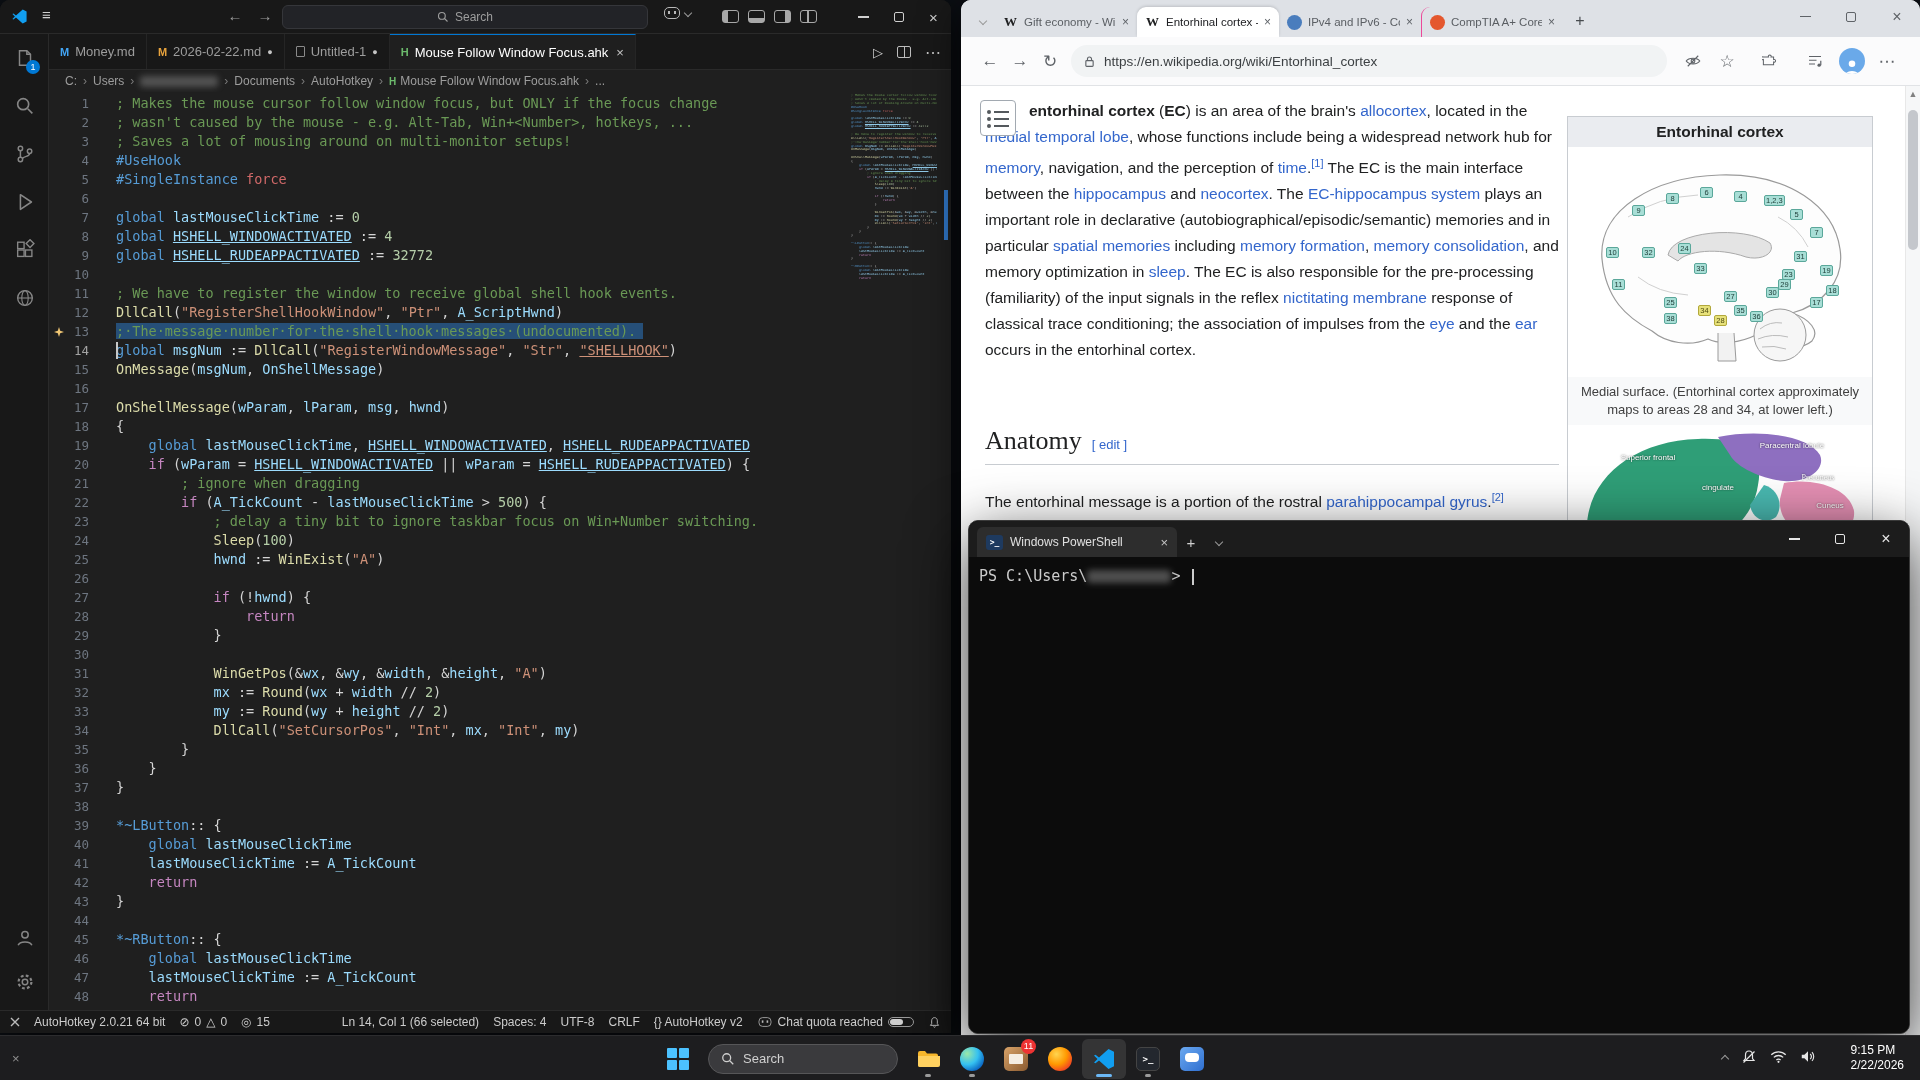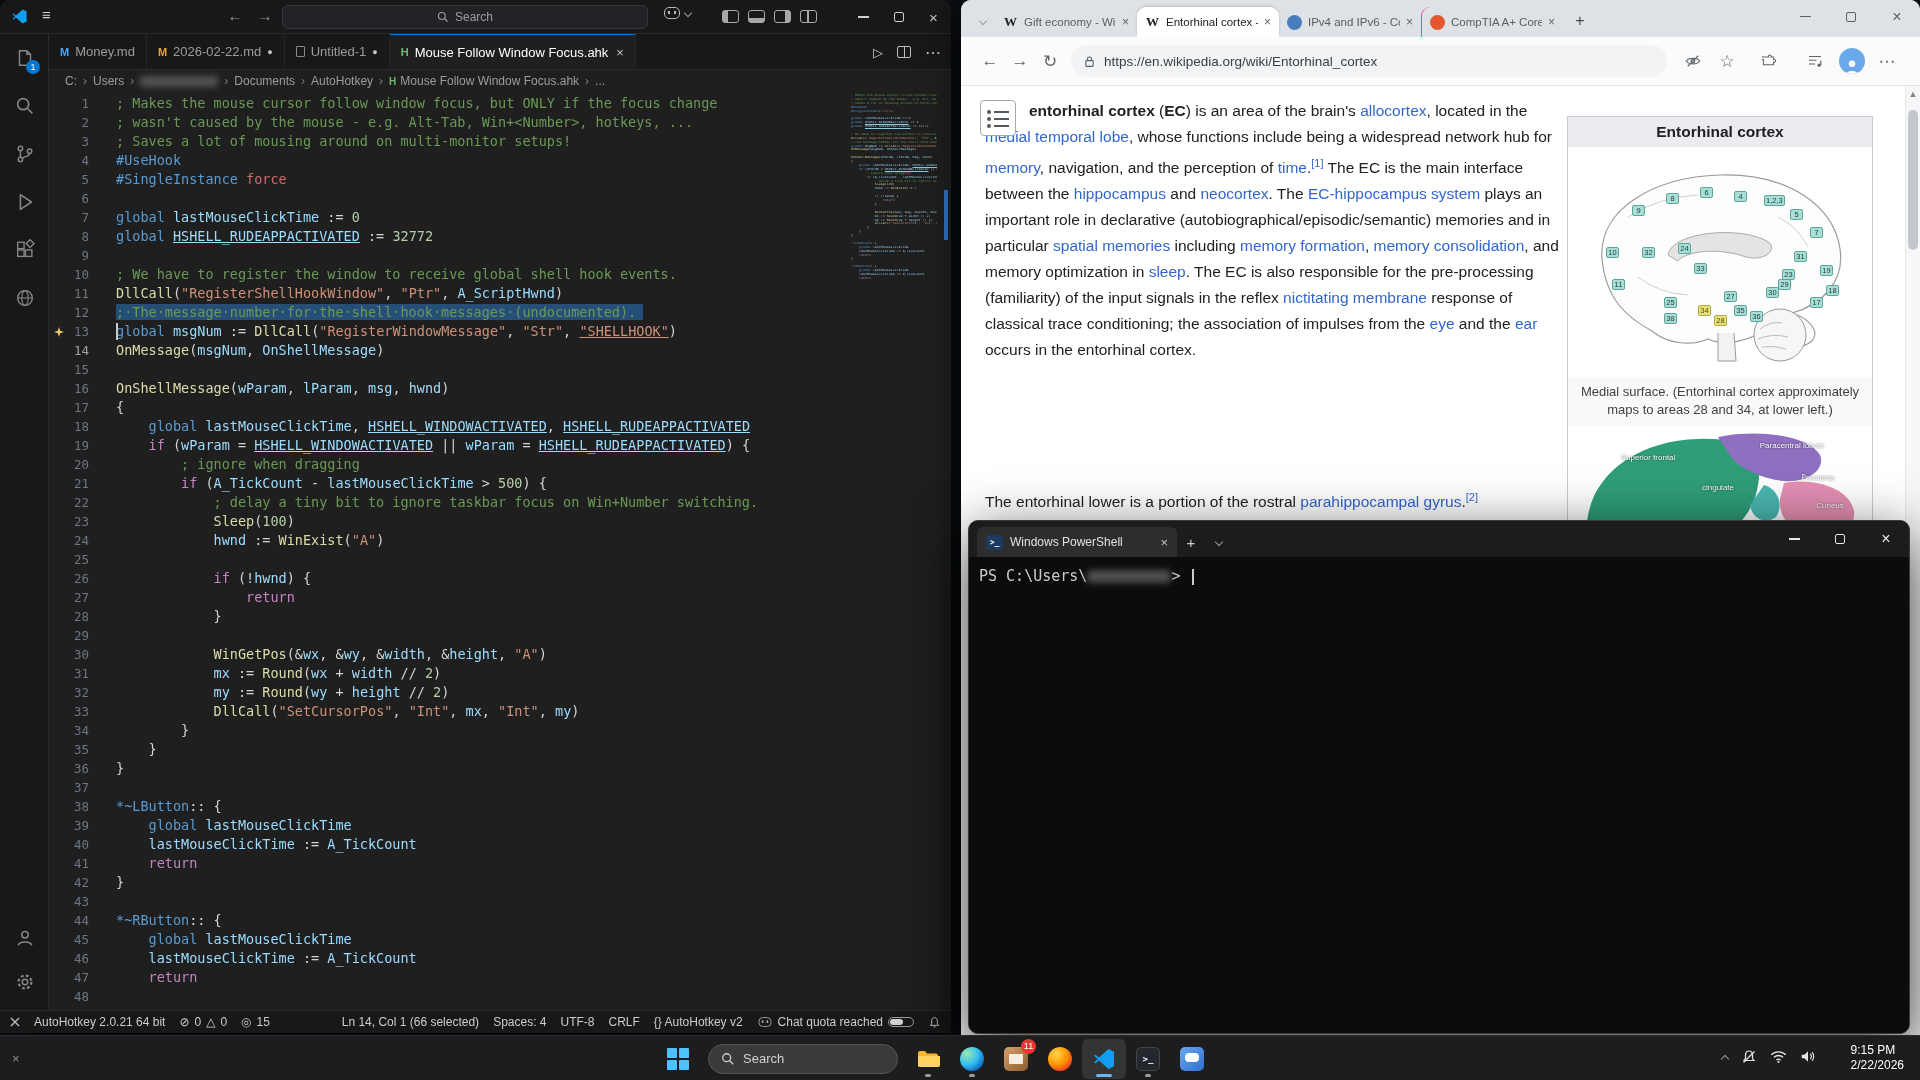--- a/index.html
+++ b/index.html
@@ -373,20 +373,21 @@
         <div class="gnum">48</div>
       </div>
     <div id="vs-code">
         <div class="crow"><span><span class="tk-c">; Makes the mouse cursor follow window focus, but ONLY if the focus change</span></span></div>
         <div class="crow"><span><span class="tk-c">; wasn't caused by the mouse - e.g. Alt-Tab, Win+&lt;Number&gt;, hotkeys, ...</span></span></div>
         <div class="crow"><span><span class="tk-c">; Saves a lot of mousing around on multi-monitor setups!</span></span></div>
         <div class="crow"><span><span class="tk-k">#UseHook</span></span></div>
         <div class="crow"><span><span class="tk-k">#SingleInstance</span><span class="tk-o"> </span><span class="tk-r">force</span></span></div>
         <div class="crow"><span></span></div>
         <div class="crow"><span><span class="tk-k">global</span><span class="tk-o"> </span><span class="tk-v">lastMouseClickTime</span><span class="tk-o"> := </span><span class="tk-n">0</span></span></div>
+        <div class="crow"><span><span class="tk-k">global</span><span class="tk-o"> </span><span class="tk-vu">HSHELL_WINDOWACTIVATED</span><span class="tk-o"> := </span><span class="tk-n">4</span></span></div>
         <div class="crow"><span><span class="tk-k">global</span><span class="tk-o"> </span><span class="tk-vu">HSHELL_RUDEAPPACTIVATED</span><span class="tk-o"> := </span><span class="tk-n">32772</span></span></div>
         <div class="crow"><span></span></div>
         <div class="crow"><span><span class="tk-c">; We have to register the window to receive global shell hook events.</span></span></div>
         <div class="crow"><span><span class="tk-f">DllCall</span><span class="tk-o">(</span><span class="tk-s">"RegisterShellHookWindow"</span><span class="tk-o">, </span><span class="tk-s">"Ptr"</span><span class="tk-o">, </span><span class="tk-v">A_ScriptHwnd</span><span class="tk-o">)</span></span></div>
         <div class="crow"><span class="selspan"><span class="tk-c">;·The·message·number·for·the·shell·hook·messages·(undocumented).</span></span></div>
         <div class="crow"><span><span class="tk-k">global</span><span class="tk-o"> </span><span class="tk-v">msgNum</span><span class="tk-o"> := </span><span class="tk-f">DllCall</span><span class="tk-o">(</span><span class="tk-s">"RegisterWindowMessage"</span><span class="tk-o">, </span><span class="tk-s">"Str"</span><span class="tk-o">, </span><span class="tk-su">"SHELLHOOK"</span><span class="tk-o">)</span></span><span class="caret"></span></div>
         <div class="crow"><span><span class="tk-f">OnMessage</span><span class="tk-o">(</span><span class="tk-v">msgNum</span><span class="tk-o">, </span><span class="tk-v">OnShellMessage</span><span class="tk-o">)</span></span></div>
         <div class="crow"><span></span></div>
         <div class="crow"><span><span class="tk-f">OnShellMessage</span><span class="tk-o">(</span><span class="tk-v">wParam</span><span class="tk-o">, </span><span class="tk-v">lParam</span><span class="tk-o">, </span><span class="tk-v">msg</span><span class="tk-o">, </span><span class="tk-v">hwnd</span><span class="tk-o">)</span></span></div>
         <div class="crow"><span><span class="tk-o">{</span></span></div>
@@ -592,21 +593,24 @@
     <span class="tb-ic" style="margin-left:10px;font-size:17px">⋯</span>
   </div>
 
   <div id="b-content">
     <div class="toc-btn">
       <div class="toc-row"></div>
         <div class="toc-row"></div>
         <div class="toc-row"></div>
     </div>
     <p class="wiki-p" id="wiki-p1"><b>entorhinal cortex</b><span> (</span><b>EC</b><span>) is an area of the brain's </span><span class="wlink">allocortex</span><span>, located in the </span><span class="wlink">medial temporal lobe</span><span>, whose functions include being a widespread network hub for </span><span class="wlink">memory</span><span>, navigation, and the perception of </span><span class="wlink">time</span><span>.</span><sup class="wsup">[1]</sup><span> The EC is the main interface between the </span><span class="wlink">hippocampus</span><span> and </span><span class="wlink">neocortex</span><span>. The </span><span class="wlink">EC-hippocampus system</span><span> plays an important role in declarative (autobiographical/episodic/semantic) memories and in particular </span><span class="wlink">spatial memories</span><span> including </span><span class="wlink">memory formation</span><span>, </span><span class="wlink">memory consolidation</span><span>, and memory optimization in </span><span class="wlink">sleep</span><span>. The EC is also responsible for the pre-processing (familiarity) of the input signals in the reflex </span><span class="wlink">nictitating membrane</span><span> response of classical trace conditioning; the association of impulses from the </span><span class="wlink">eye</span><span> and the </span><span class="wlink">ear</span><span> occurs in the entorhinal cortex.</span></p>
-    <p class="wiki-p" id="wiki-p2"><span>The entorhinal lower is a portion of the rostral </span><span class="wlink">parahippocampal gyrus</span><span>.</span><sup class="wsup">[2]</sup></p>
+    <div class="wiki-h2">
+      <span>Anatomy</span><span class="wiki-edit">[ edit ]</span>
+    </div>
+    <p class="wiki-p" id="wiki-p2"><span>The entorhinal message is a portion of the rostral </span><span class="wlink">parahippocampal gyrus</span><span>.</span><sup class="wsup">[2]</sup></p>
 
     <div class="infobox">
       <div class="infobox-title">Entorhinal cortex</div>
       <div class="brain-img">
         <svg viewBox="0 0 304 230" width="304" height="230">
           <path d="M34,112 C30,62 86,30 152,28 C222,26 266,60 272,102 C277,134 254,158 224,166 C242,172 252,184 244,194 C230,206 200,200 188,188 C172,196 152,198 140,192 C122,200 98,196 84,184 C58,170 38,152 34,112 Z" fill="#fdfdfd" stroke="#9a9a9a" stroke-width="1.2"></path>
           <path d="M150,186 L150,214 L168,214 L166,186" fill="#f2f2f2" stroke="#9a9a9a" stroke-width="1"></path>
           <circle cx="212" cy="188" r="26" fill="#f6f6f6" stroke="#9a9a9a" stroke-width="1"></circle>
           <path d="M192,182 q10,-8 22,-6 M190,192 q14,-6 30,-2 M194,200 q12,-2 24,2" stroke="#bbbbbb" stroke-width="1" fill="none"></path>
           <path d="M100,108 C104,84 176,78 202,96 C208,106 194,114 178,110 C150,100 118,104 110,114 Z" fill="#e4e4e4" stroke="#aaaaaa" stroke-width="1"></path>

